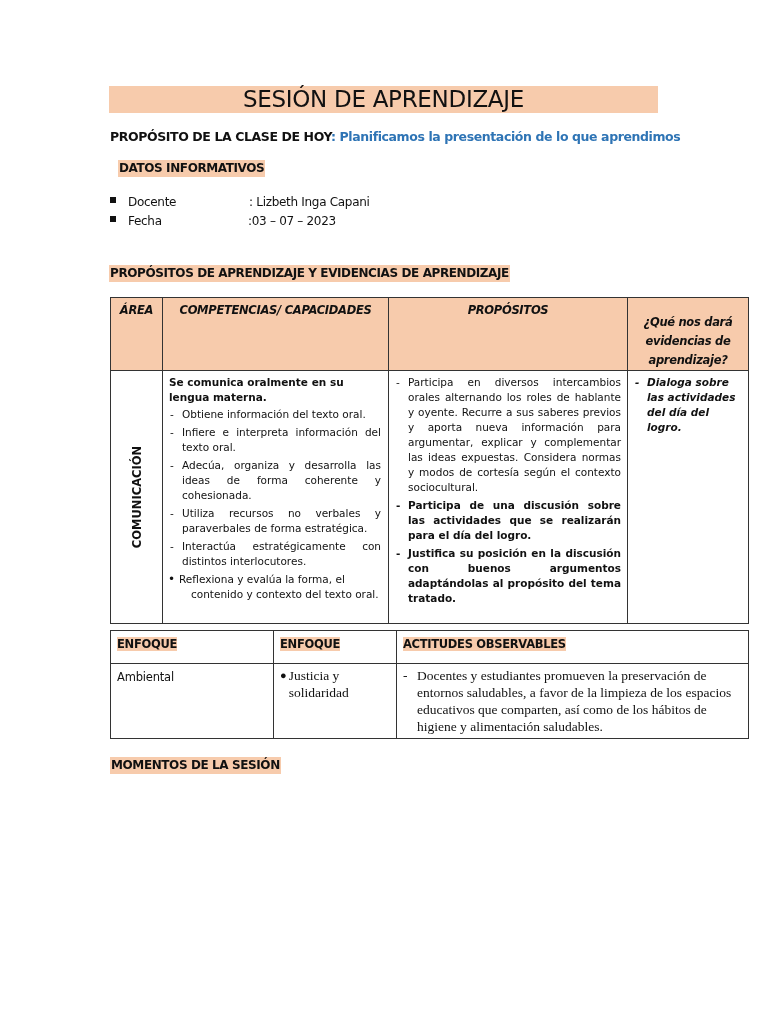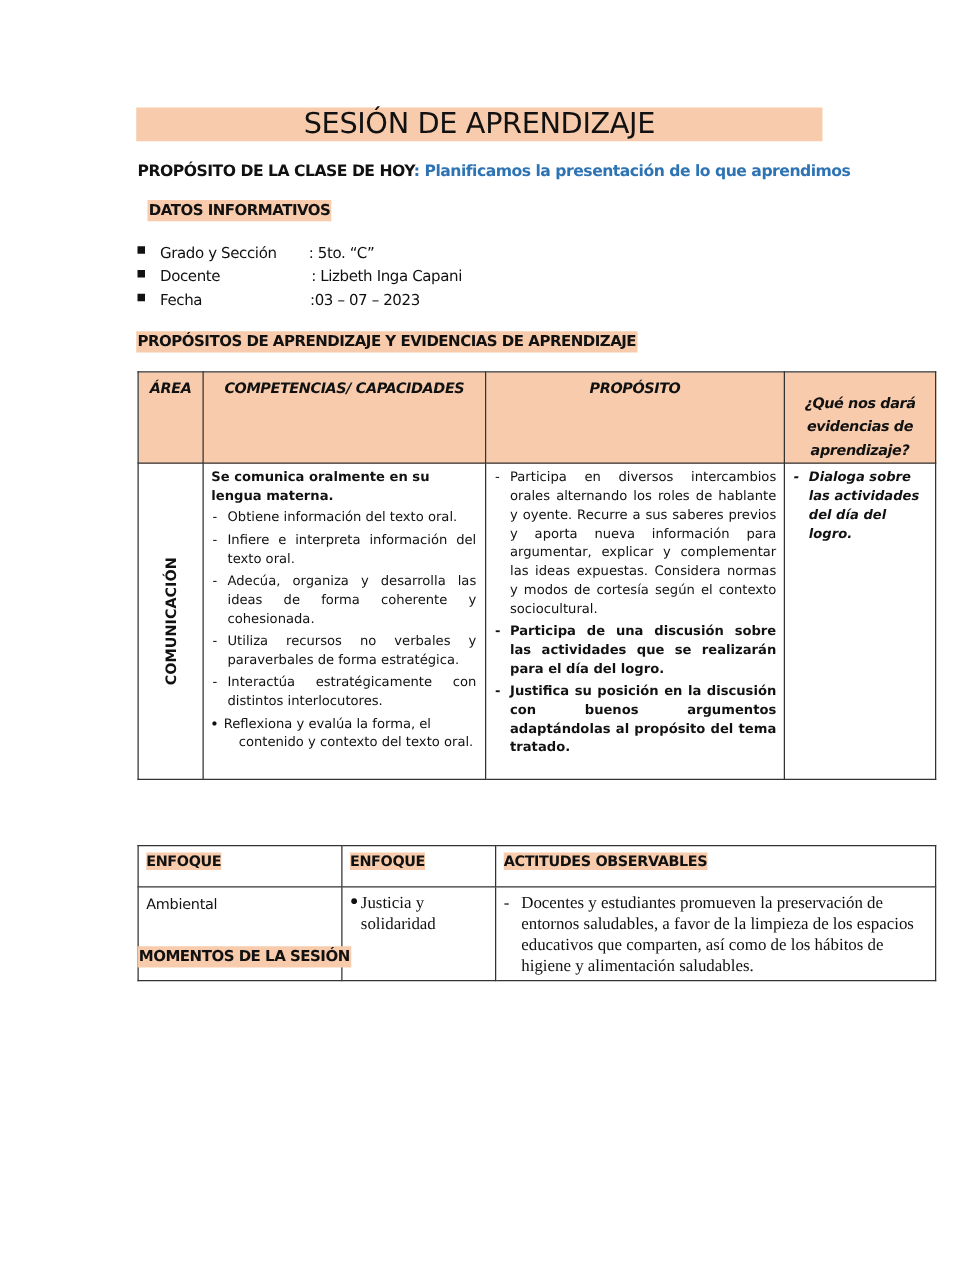--- a/index.html
+++ b/index.html
@@ -35,21 +35,21 @@
     .comp-title { font-weight: bold; line-height: 15px; margin-bottom: 2px; }
     .dash-list { list-style: none; margin: 0; padding: 0; }
     .dash-list li { position: relative; padding-left: 13px; line-height: 15px; text-align: justify; margin-bottom: 3px; }
     .dash-list li::before { content: "-"; position: absolute; left: 1px; top: 0; }
     .dash-list li.dot::before { content: "\2022"; left: -1px; font-size: 12px; }
     .dash-list li.dot { padding-left: 10px; }
     .dash-list li.dot .rest { display: block; padding-left: 12px; }
     .bold-list li { font-weight: bold; }
     .italic-bold { font-weight: bold; font-style: italic; }
 
-    .tbl-enf { left: 110px; top: 676px; width: 639px; }
+    .tbl-enf { left: 110px; top: 630px; width: 639px; }
     .tbl-enf td { border: 1.2px solid #333; vertical-align: top; padding: 3px 6px; }
     .enf-head td { height: 26px; }
     .enf-h { font-family: "DejaVu Sans", sans-serif; font-size: 11.5px; font-weight: bold; letter-spacing: -0.3px; }
     .enf-body { font-size: 13.5px; font-family: "Liberation Serif", serif; line-height: 17px; }
     .enf-amb { font-family: "DejaVu Sans", sans-serif; font-size: 11.5px; letter-spacing: -0.2px; }
 
     .momentos { left: 110px; top: 757px; }
     .tbl-mom { left: 73px; top: 794px; width: 649px; font-family: "Liberation Sans", sans-serif; }
     .tbl-mom td { border: 1.2px solid #333; padding: 0 6px; }
     .tbl-mom .mh td { background: #f7cbac; font-size: 12px; font-weight: bold; height: 15px; letter-spacing: -0.5px; }
@@ -62,25 +62,20 @@
 
 <div class="abs purpose">
   <span>PROPÓSITO DE LA CLASE DE HOY</span><span class="blue">: </span><span class="blue">Planificamos la presentación de lo que aprendimos</span>
 </div>
 
 <div class="abs section-label hl" style="left:118px; top:160px;">DATOS INFORMATIVOS</div>
 
 <ul class="abs info-list">
   <li>
     <span class="sq"></span>
-    <span class="lbl" style="width:119px;">Grado y Sección</span>
-    <span>: 5to. “C”</span>
-  </li>
-  <li>
-    <span class="sq"></span>
     <span class="lbl" style="width:121px;">Docente</span>
     <span>: Lizbeth Inga Capani</span>
   </li>
   <li>
     <span class="sq"></span>
     <span class="lbl" style="width:120px;">Fecha</span>
     <span>:03 – 07 – 2023</span>
   </li>
 </ul>
 
@@ -89,21 +84,21 @@
 <table class="abs tbl-main">
   <tbody>
       <tr>
     <th>
           <div class="th-inner">ÁREA</div>
         </th>
     <th>
           <div class="th-inner">COMPETENCIAS/ CAPACIDADES</div>
         </th>
     <th>
-          <div class="th-inner">PROPÓSITO</div>
+          <div class="th-inner">PROPÓSITOS</div>
         </th>
     <th>
           <div class="th-inner" style="padding:15px 14px 0;">¿Qué nos dará evidencias de aprendizaje?</div>
         </th>
   </tr>
   <tr style="height:253px;">
     <td class="area-cell">
       <div class="area-text">COMUNICACIÓN</div>
     </td>
     <td class="comp-cell">

